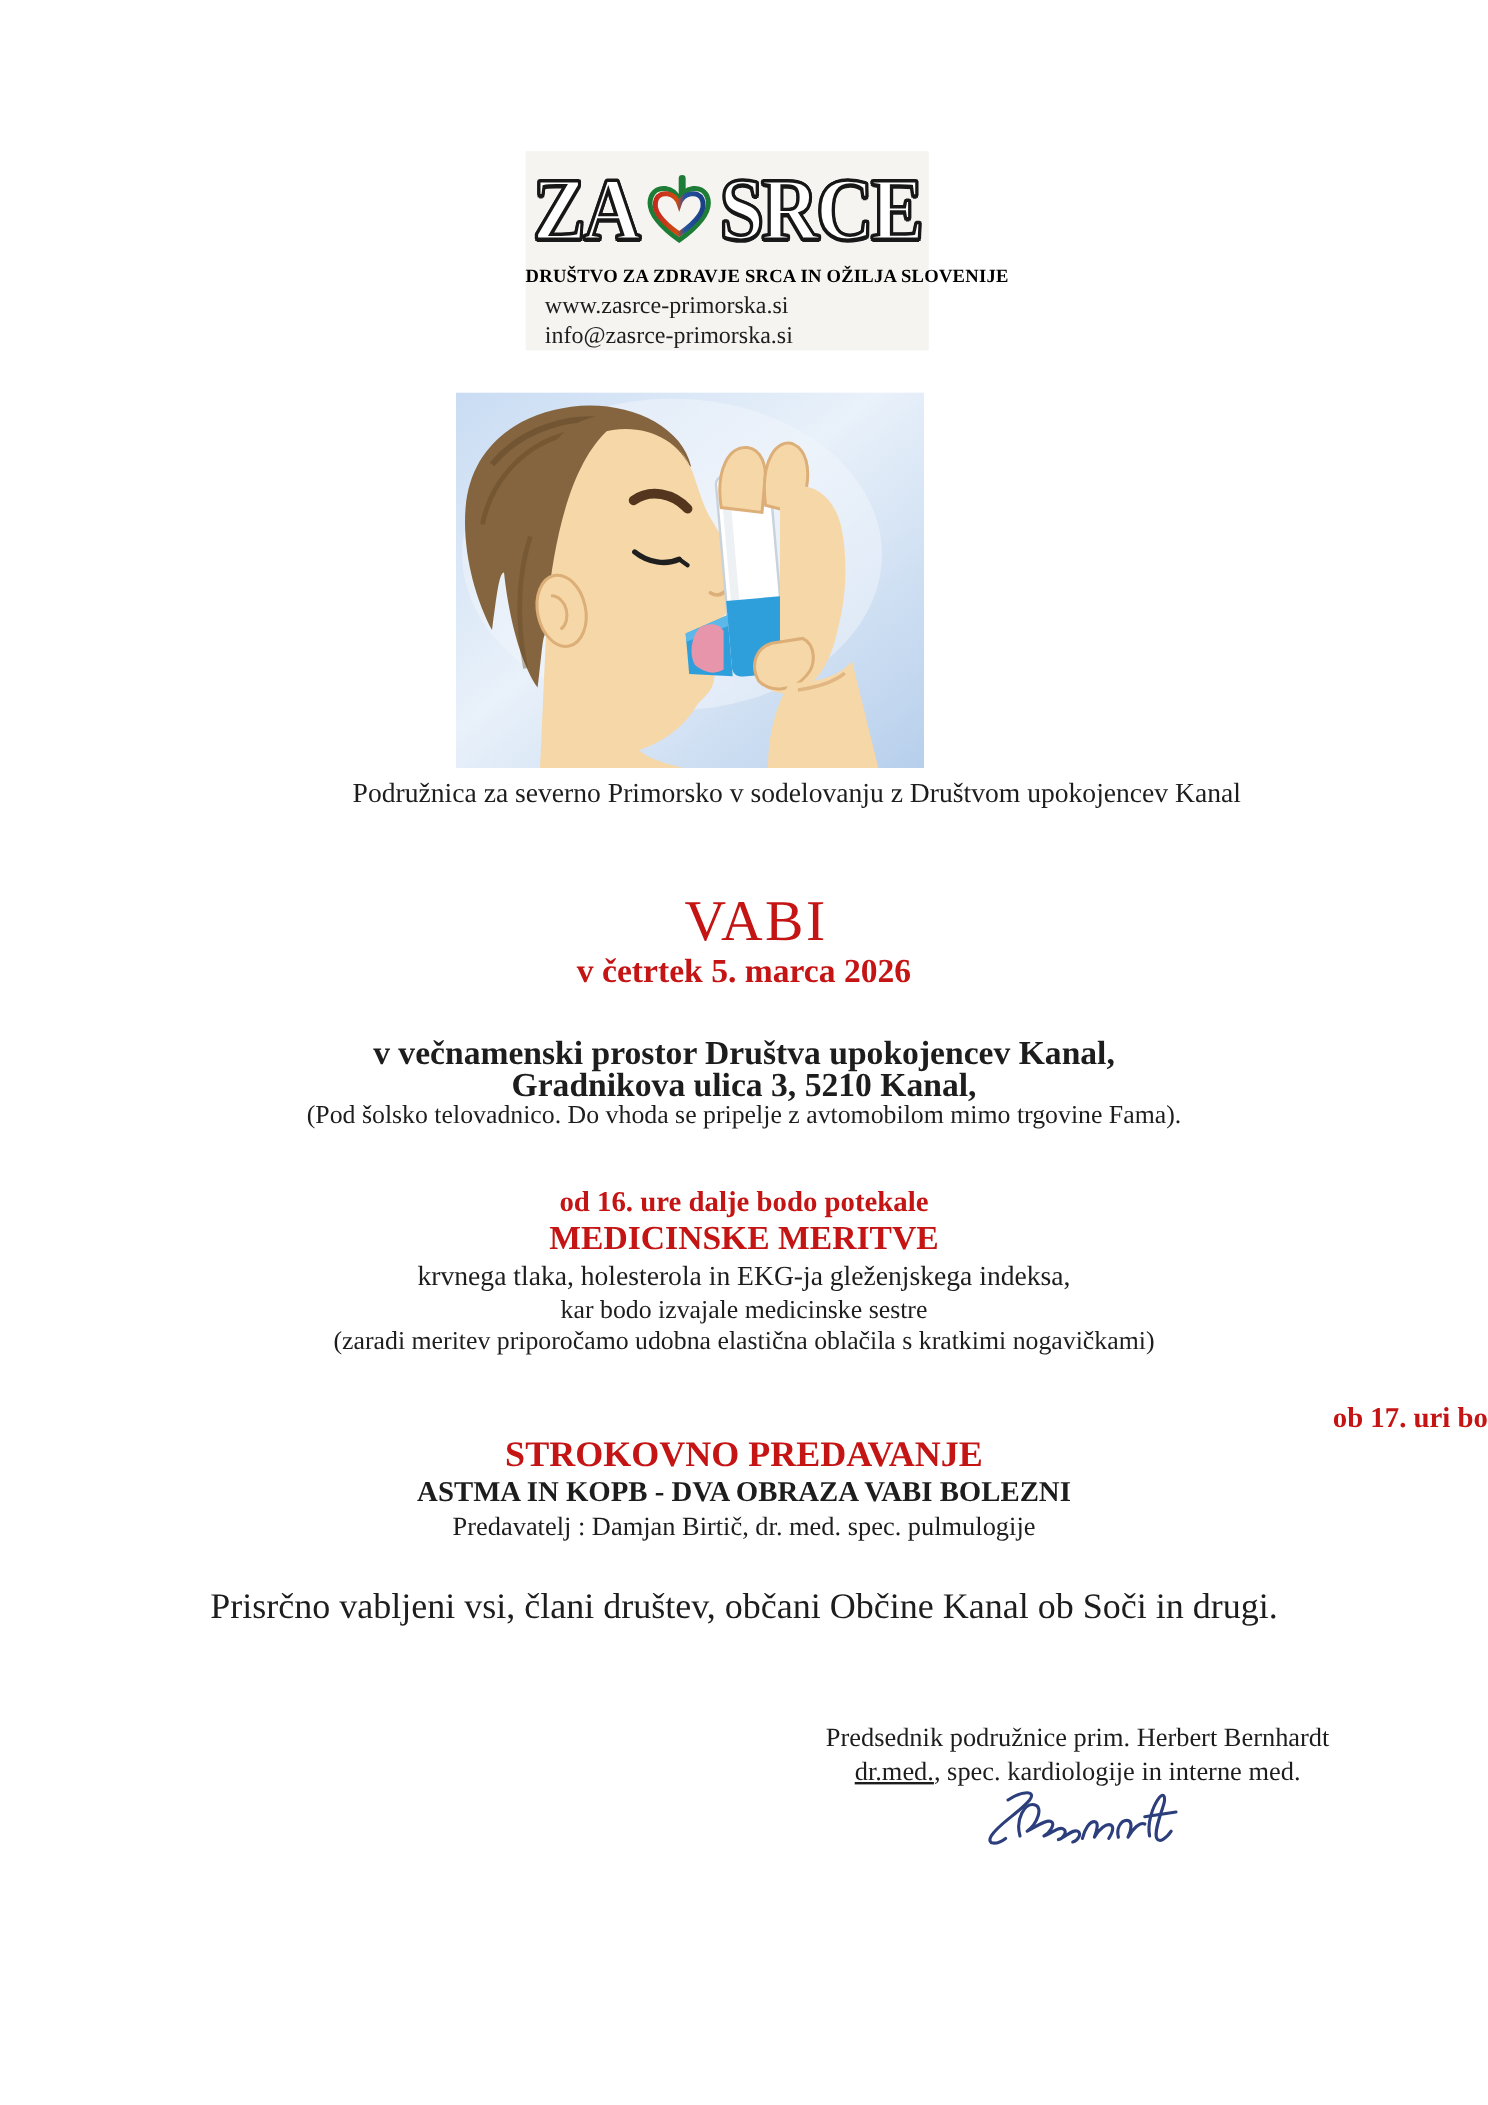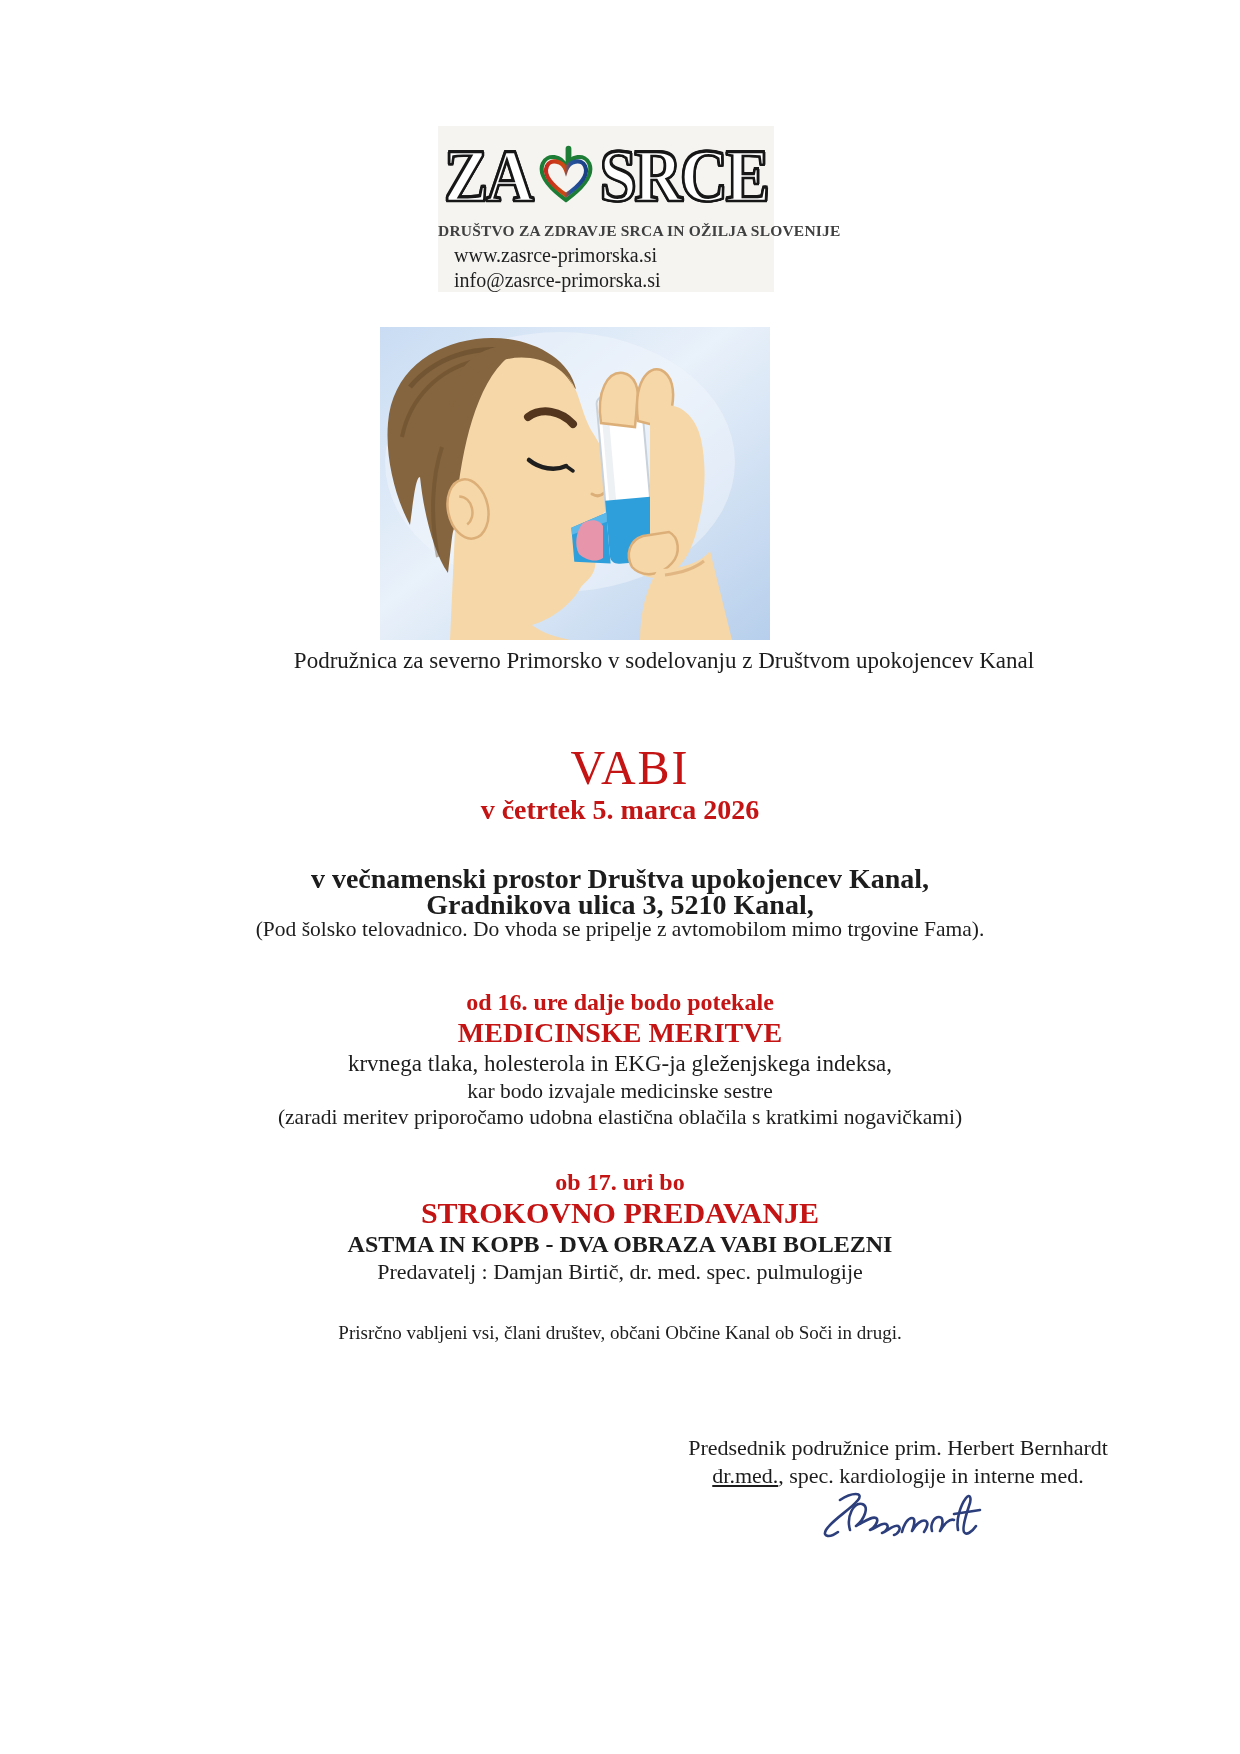--- a/index.html
+++ b/index.html
@@ -23,21 +23,21 @@
   .logo-word{
     font-size:66px;font-weight:bold;letter-spacing:-2px;line-height:86px;
     color:#ffffff;
     -webkit-text-stroke:2.2px #171717;
     text-shadow:-1.6px 0 #1a1a1a,1.6px 0 #1a1a1a,0 -1.6px #1a1a1a,0 1.6px #1a1a1a,
                 -1.2px -1.2px #1a1a1a,1.2px -1.2px #1a1a1a,-1.2px 1.2px #1a1a1a,1.2px 1.2px #1a1a1a;
     transform:scaleY(1.12);
   }
   .logo-heart{width:58px;height:64px;margin:0 3px;}
   .logo-subtitle{
-    font-size:15.5px;font-weight:bold;letter-spacing:.2px;color:#404040;white-space:nowrap;
+    font-size:15.5px;font-weight:bold;letter-spacing:.2px;color:#000000;white-space:nowrap;
   }
   .logo-contact{
     margin-top:3px;text-align:left;padding-left:16px;font-size:20px;line-height:25px;color:#1e1e1e;
   }
   
   .illustration{position:absolute;left:380px;top:327px;width:390px;height:313px;margin:0;}
   .illustration svg{display:block;}
   
   .center{position:absolute;left:0;width:1240px;text-align:center;}
   .intro{top:648px;font-size:23px;padding-left:44px;}
@@ -45,25 +45,25 @@
   .date{top:794px;font-size:28px;font-weight:bold;color:var(--accent);}
   .venue{top:866px;line-height:25.5px;}
   .venue .b{font-size:28px;font-weight:bold;}
   .venue .r{font-size:21.5px;}
   .meas{top:988px;line-height:29px;}
   .meas .red1{font-size:24px;font-weight:bold;color:var(--accent);}
   .meas .red2{font-size:28px;font-weight:bold;color:var(--accent);line-height:32px;}
   .meas .b{font-size:23px;font-weight:normal;}
   .meas .r{font-size:21.5px;line-height:26px;}
   .lect{top:1168px;line-height:28px;}
-  .lect .red1{font-size:24px;font-weight:bold;color:var(--accent);}
+  .lect .red1{font-size:24px;font-weight:bold;color:var(--accent);text-align:right;}
   .lect .red2{font-size:30px;font-weight:bold;color:var(--accent);line-height:34px;}
   .lect .b{font-size:24px;font-weight:bold;}
   .lect .r{font-size:22px;}
-  .closing{top:1322px;font-size:19px;}
+  .closing{top:1322px;font-size:30px;}
   .sig-block{
     position:absolute;left:620px;top:1434px;width:556px;text-align:center;
     font-size:22px;line-height:28px;
   }
   .sig-block .u{text-decoration:underline;}
   .scrawl{position:absolute;left:812px;top:1486px;width:180px;height:64px;}
 </style>
 </head>
 <body>
 

